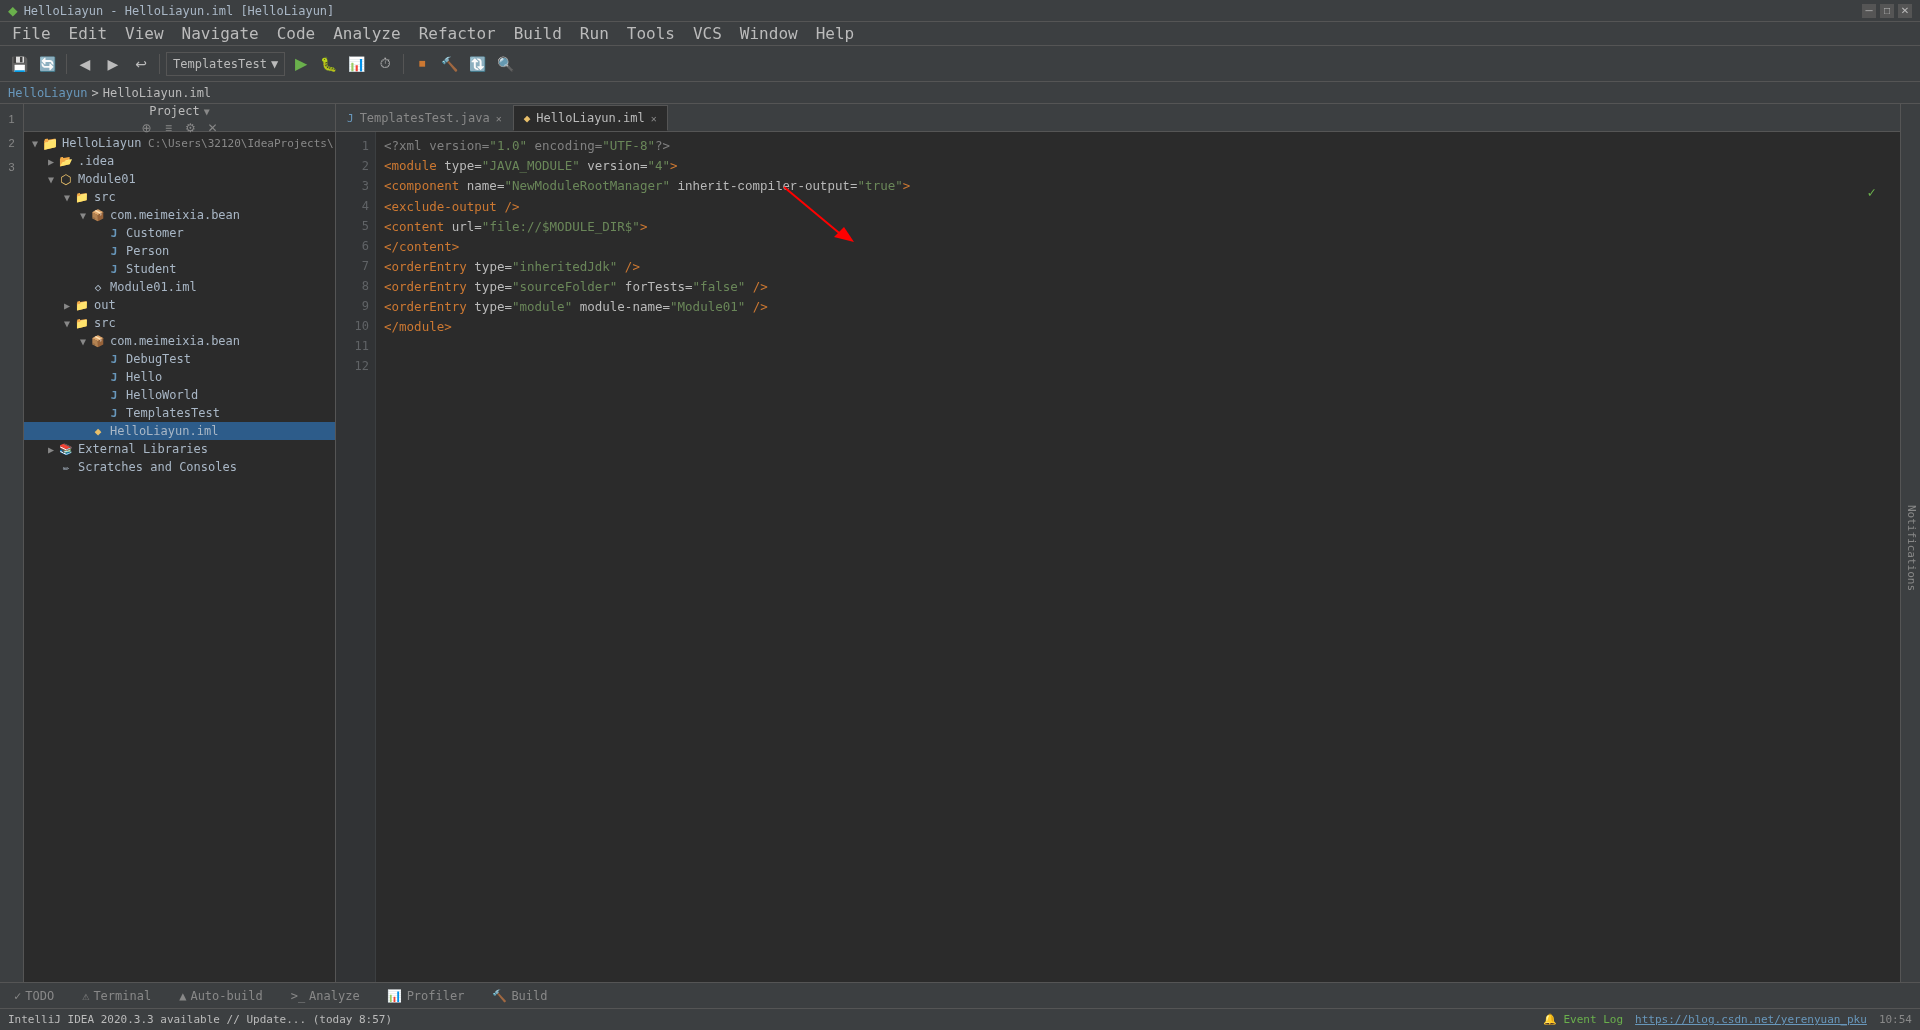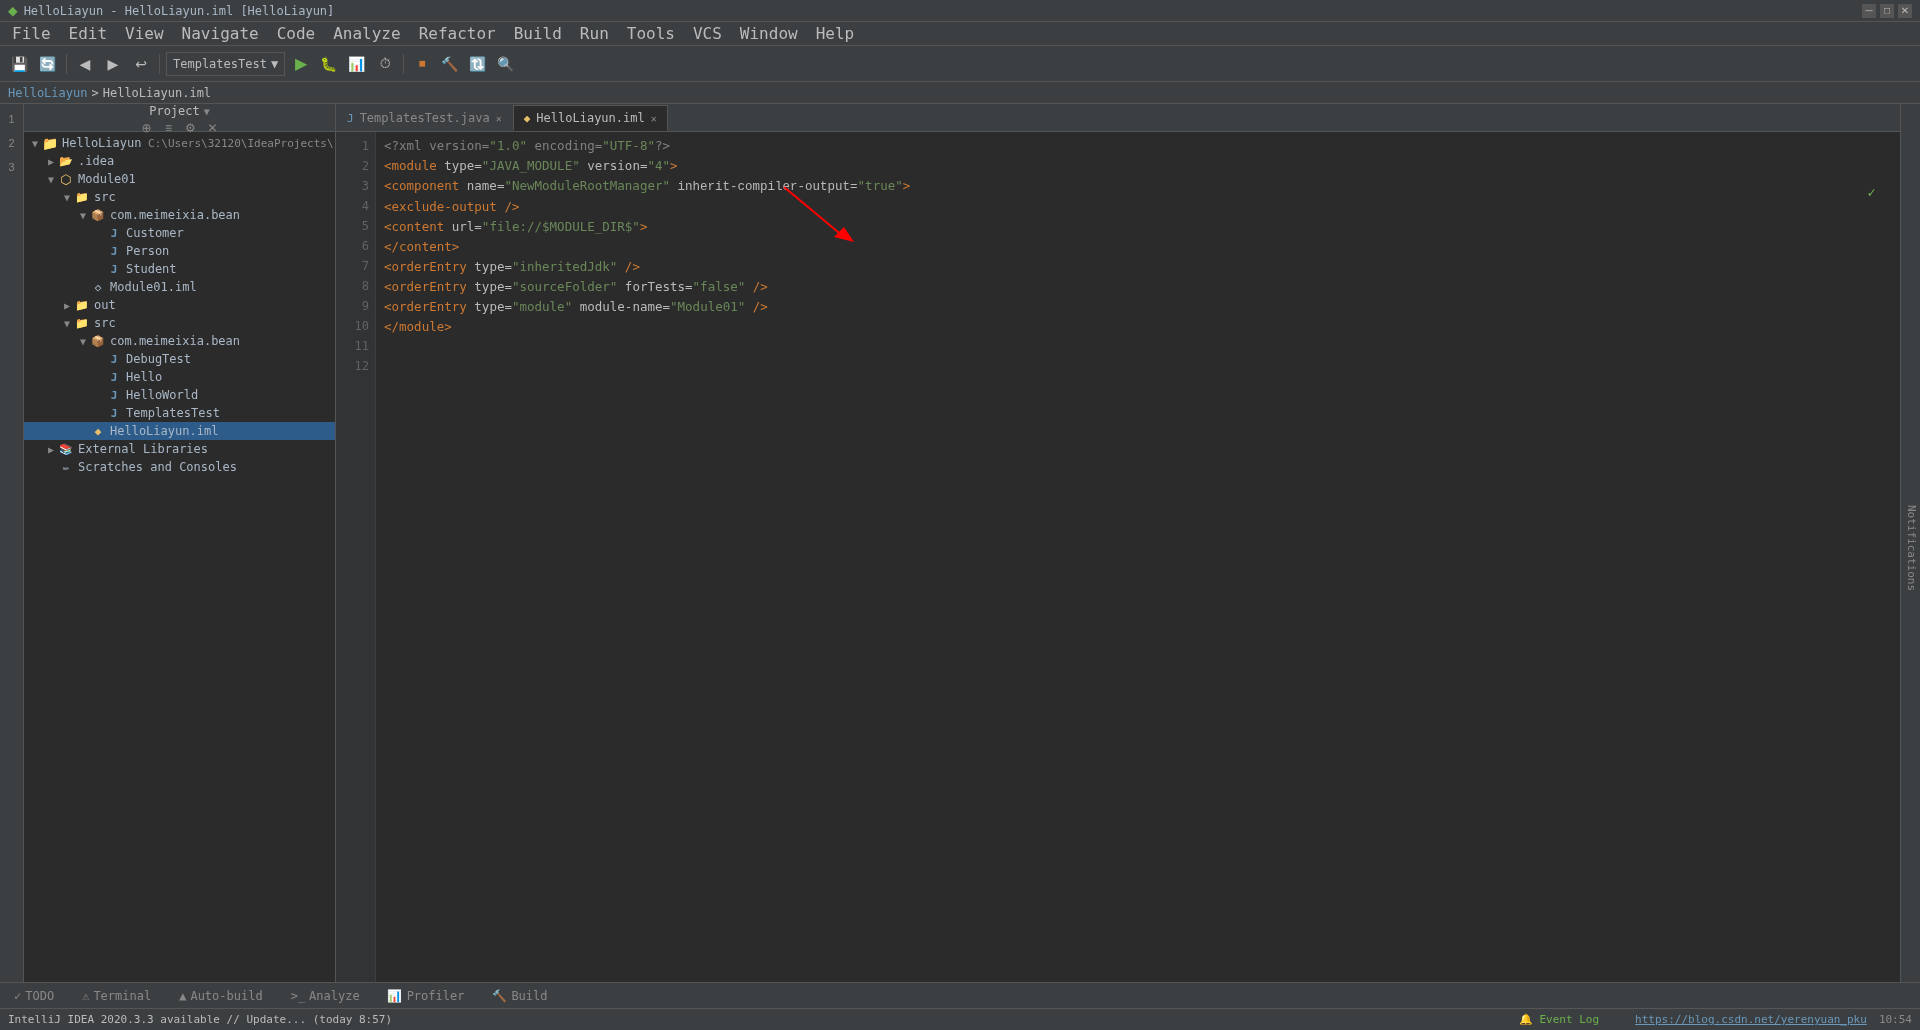--- a/index.html
+++ b/index.html
@@ -319,21 +319,21 @@
       border-top: 1px solid #555;
     }
     #status-left { color: #bbb; font-size: 11px; }
     #status-right {
       display: flex;
       align-items: center;
       gap: 12px;
       font-size: 11px;
       color: #888;
     }
-    .status-link { color: #6897bb; cursor: pointer; text-decoration: underline; margin-left: 24px; }
+    .status-link { color: #6897bb; cursor: pointer; text-decoration: underline; }
 
     
     #far-right-panel {
       width: 20px;
       background: #3c3f41;
       border-left: 1px solid #555;
       display: flex;
       flex-direction: column;
       align-items: center;
       writing-mode: vertical-rl;

